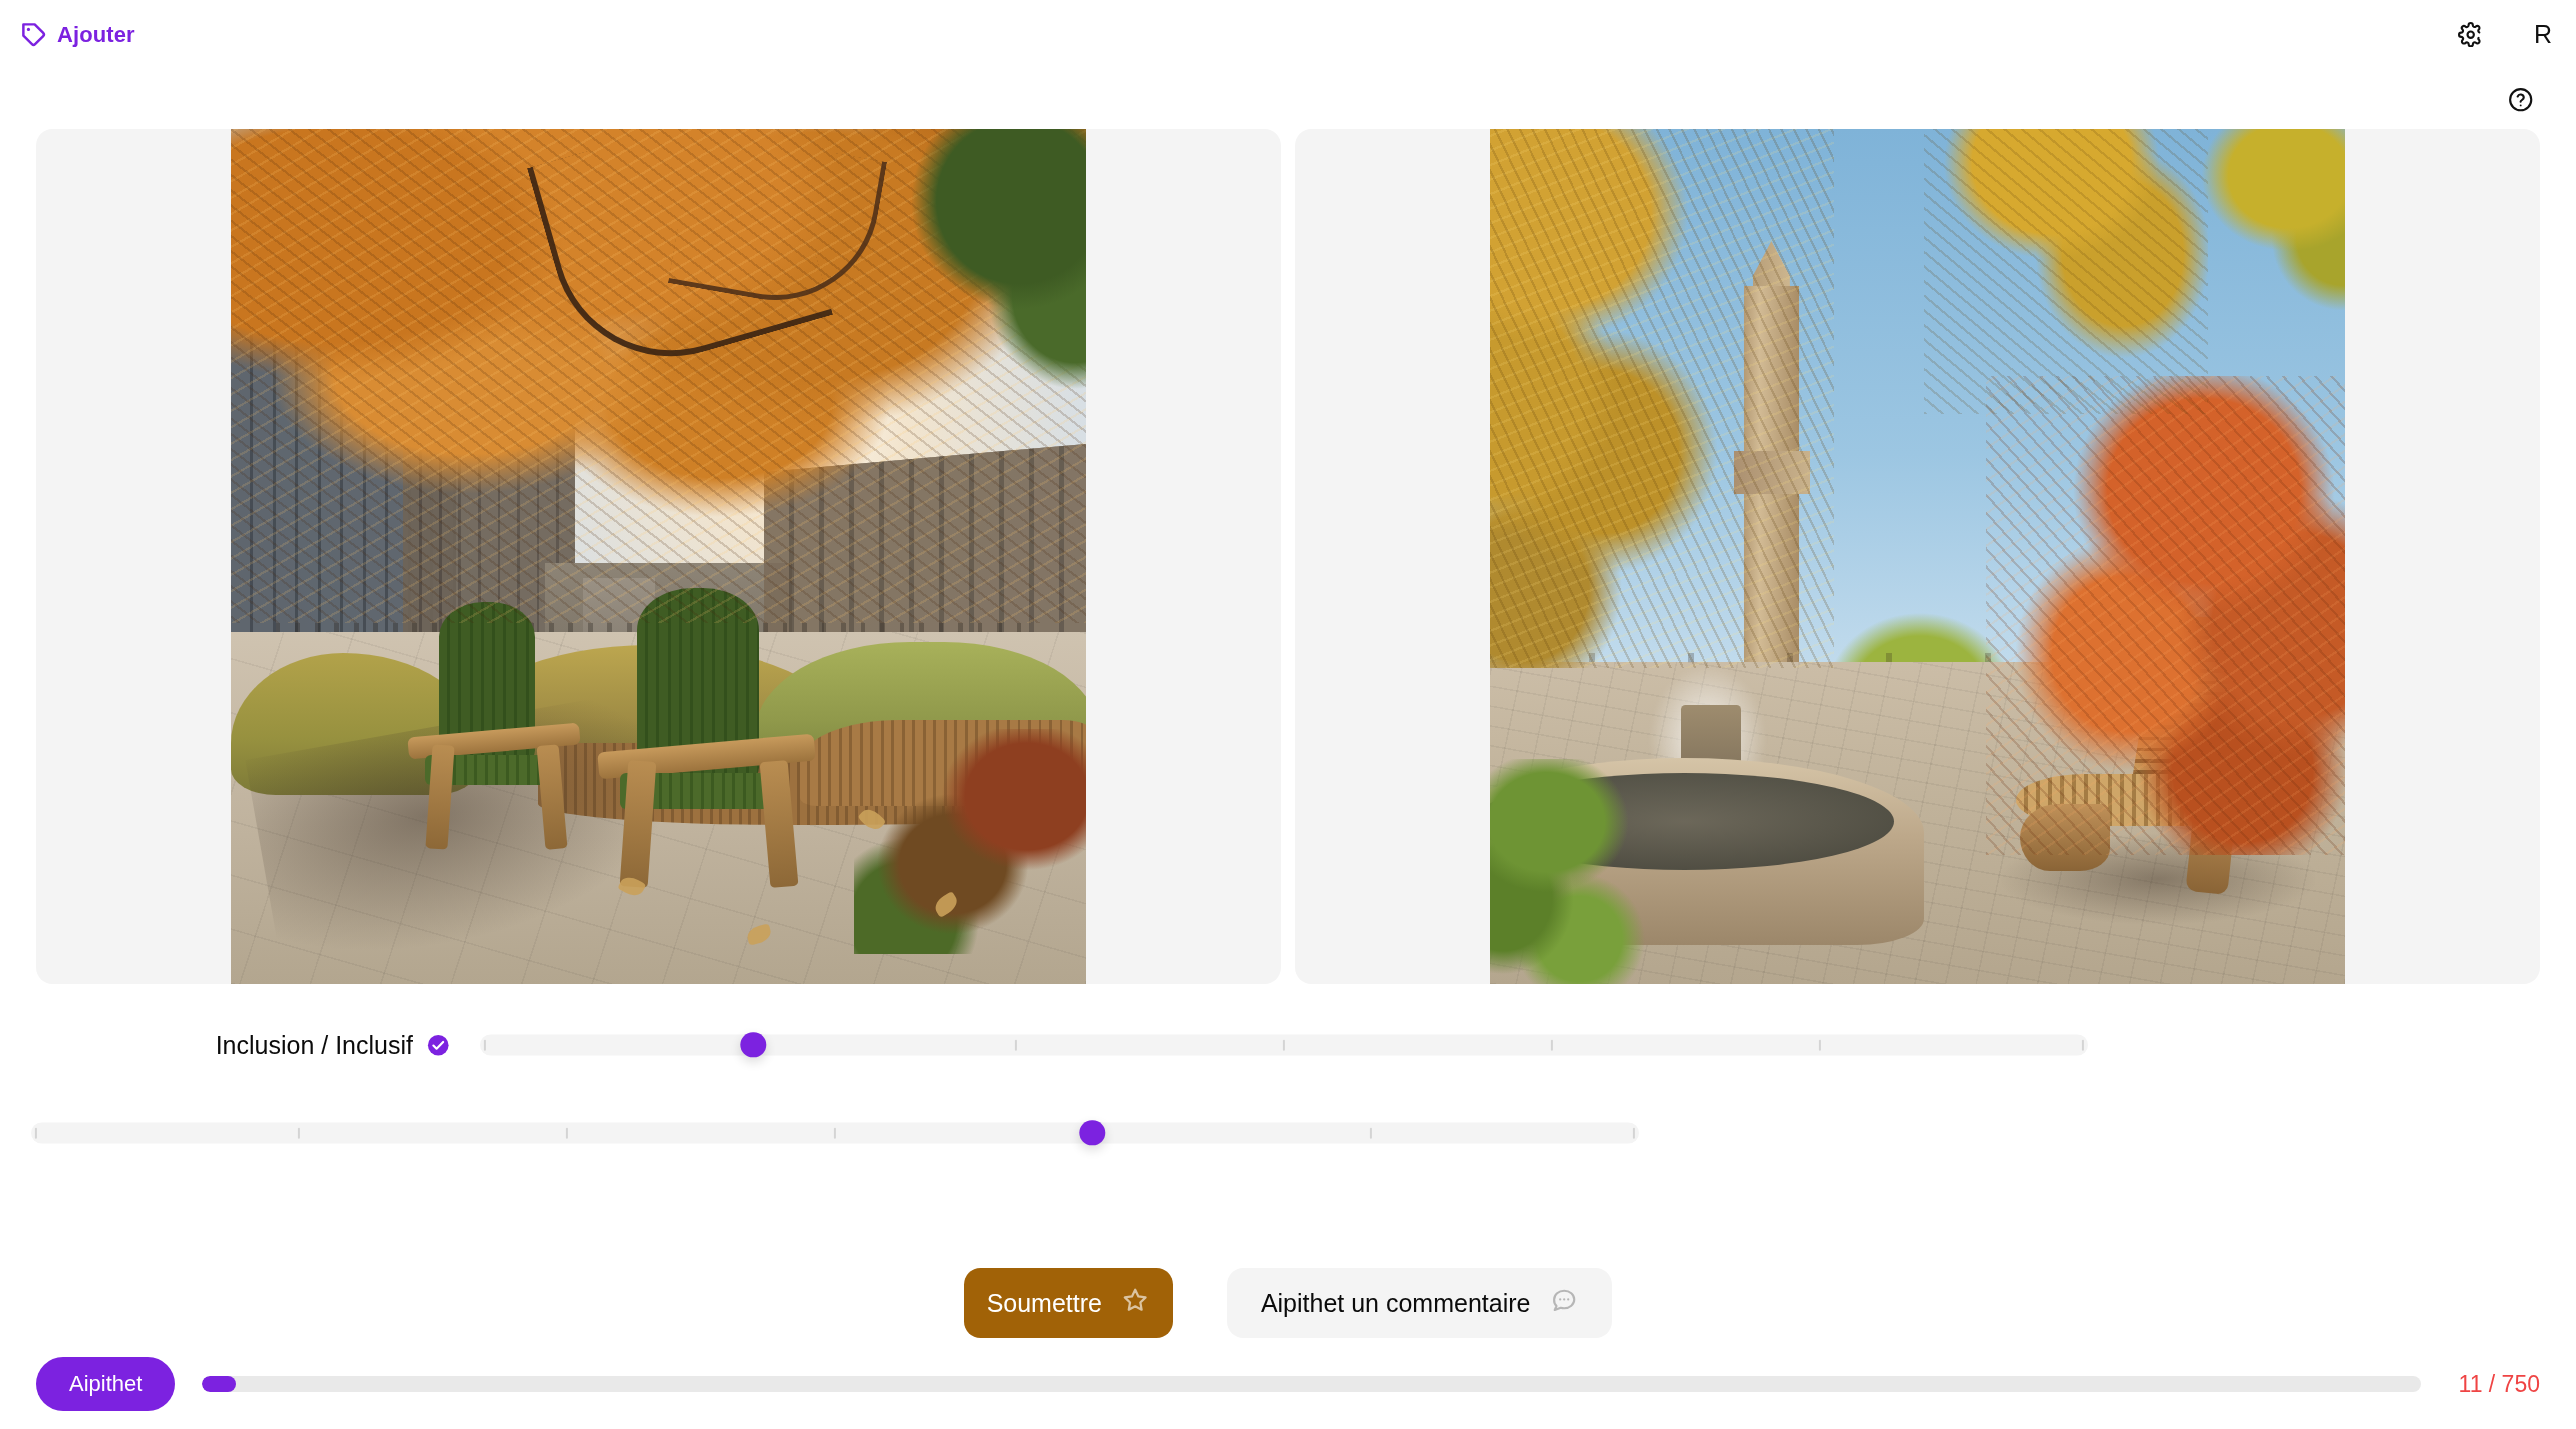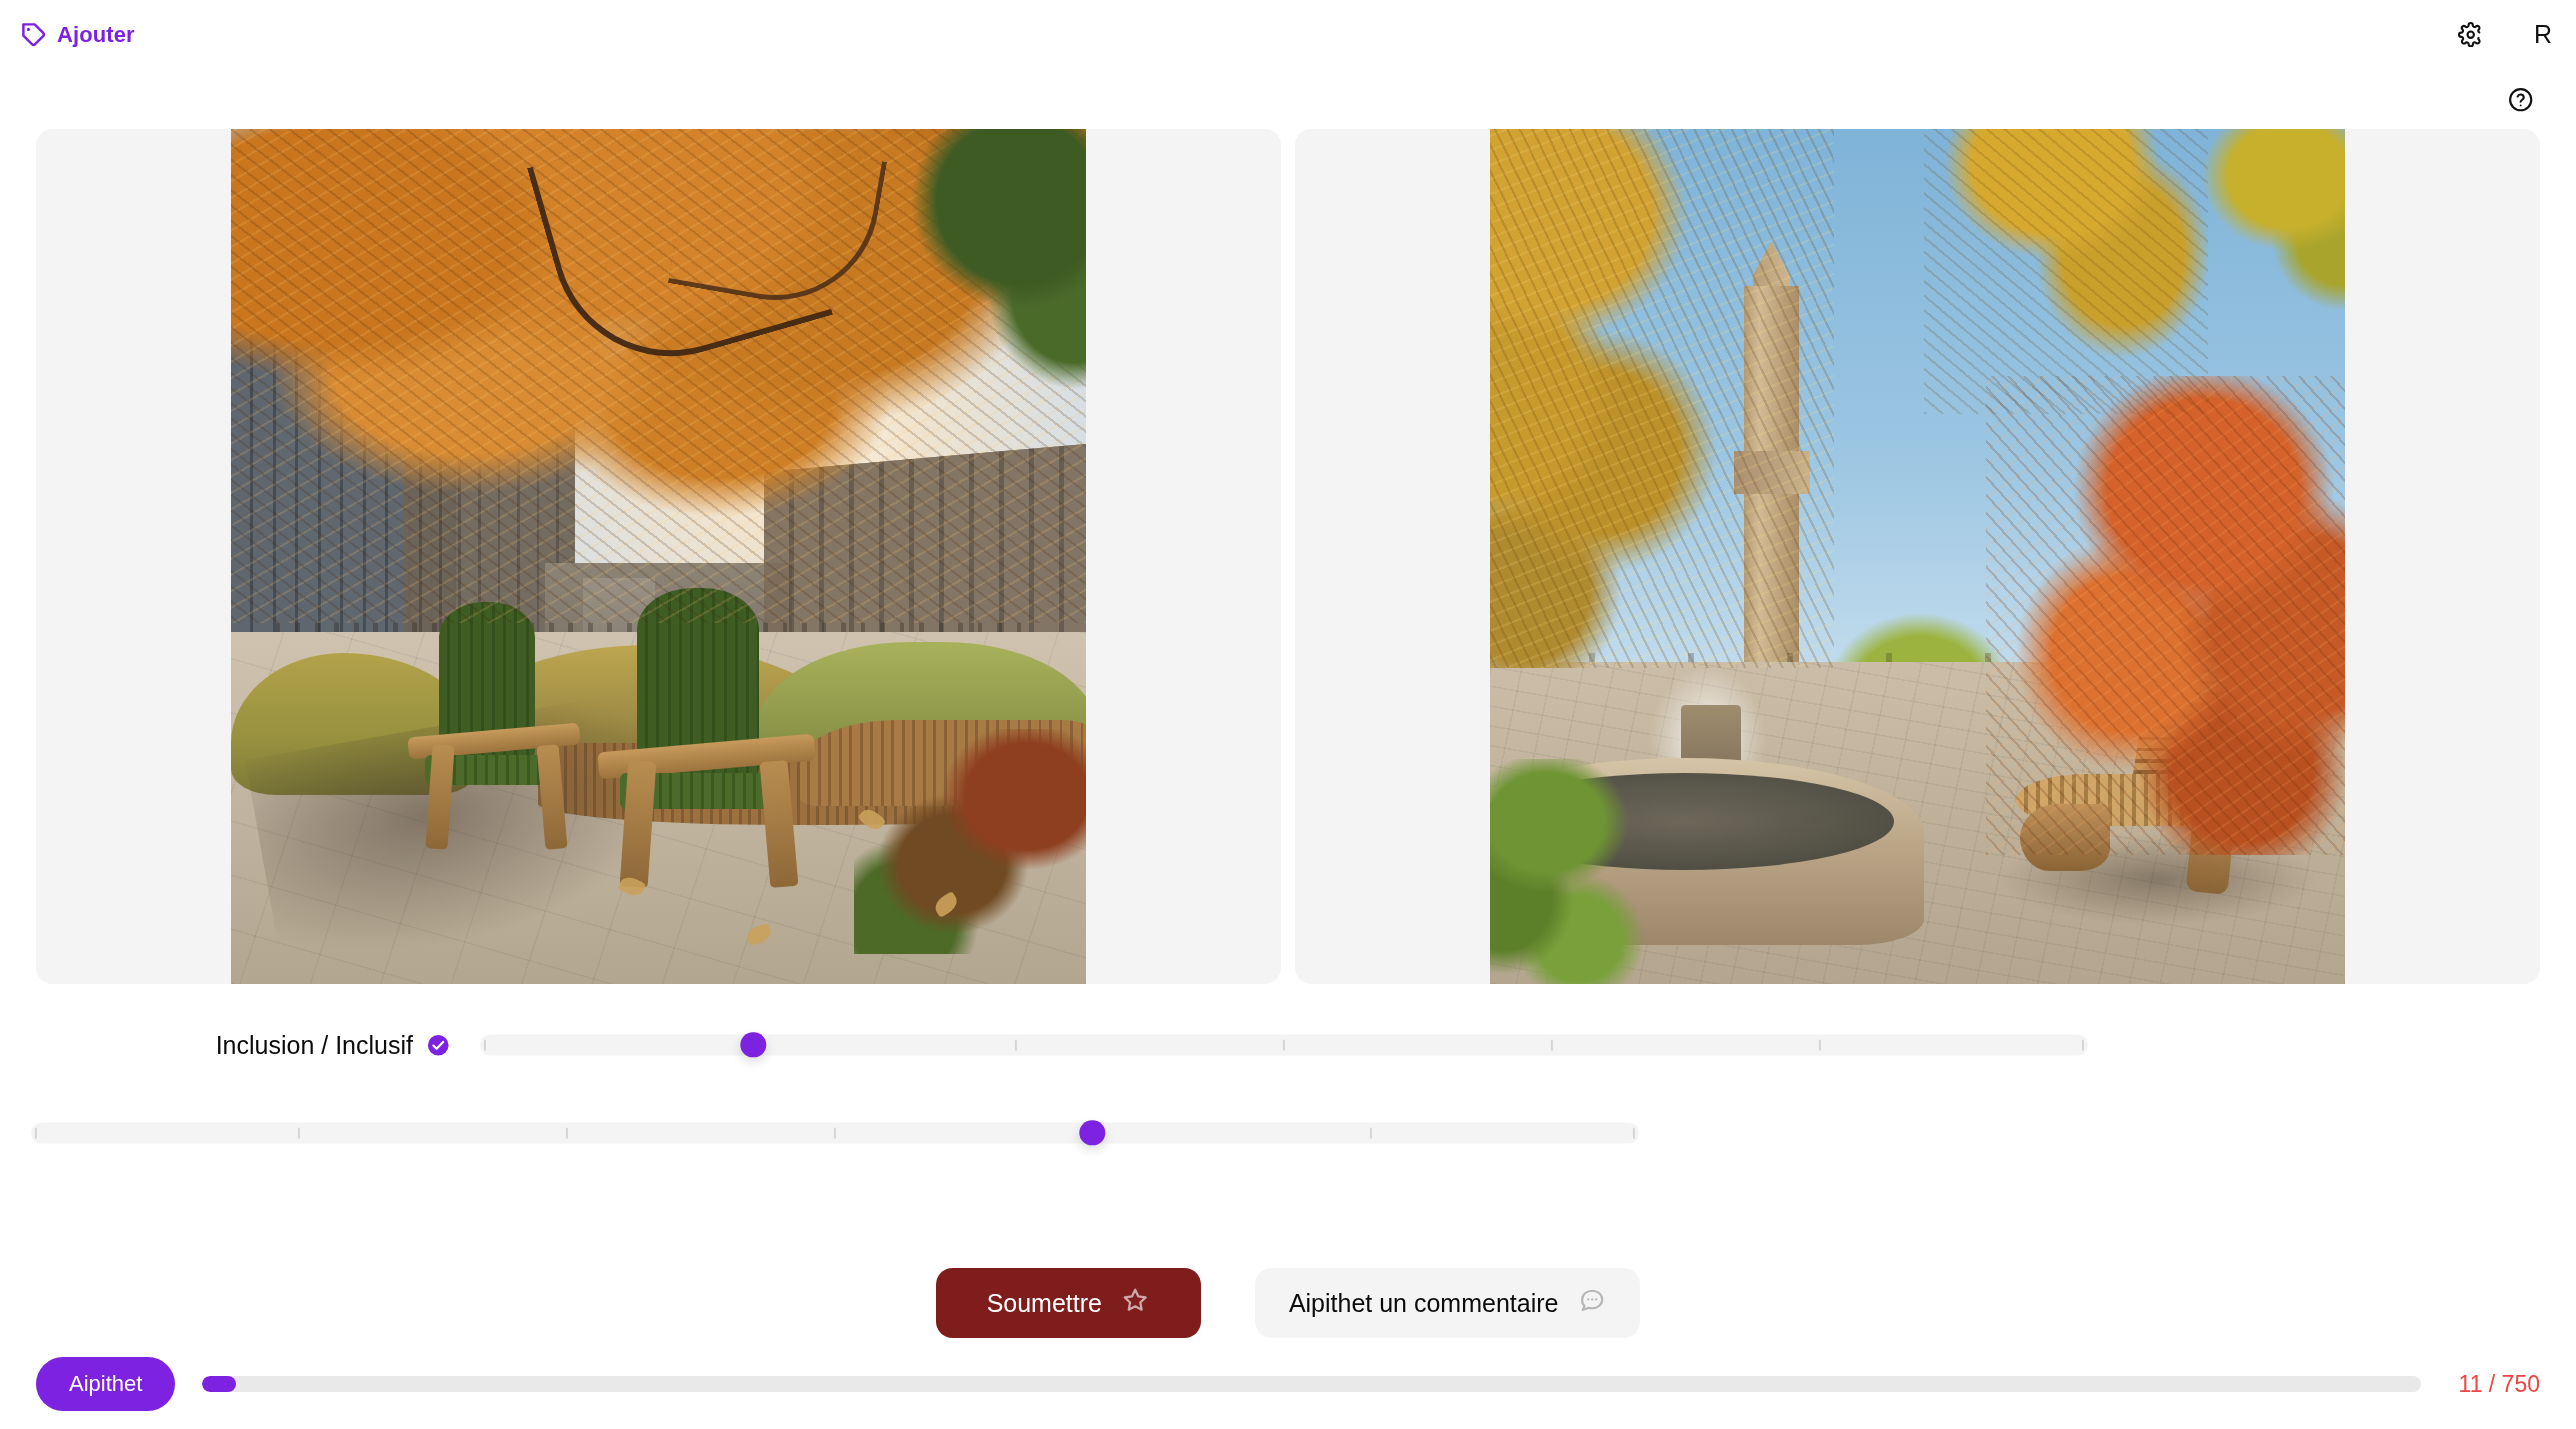--- a/index.html
+++ b/index.html
@@ -511,22 +511,22 @@
   .actions {
     position: absolute;
     top: 1268px; left: 0;
     width: 2576px;
     display: flex;
     justify-content: center;
     gap: 54px;
   }
   .btn-submit {
     height: 70px;
-    padding: 0 51px;
-    background: #7f1d1d;
+    padding: 0 23px;
+    background: #a16207;
     color: #ffffff;
     border: none;
     border-radius: 16.5px;
     font-size: 25px;
     font-family: "Liberation Sans", sans-serif;
     display: flex;
     align-items: center;
     gap: 19.5px;
     cursor: pointer;
   }

